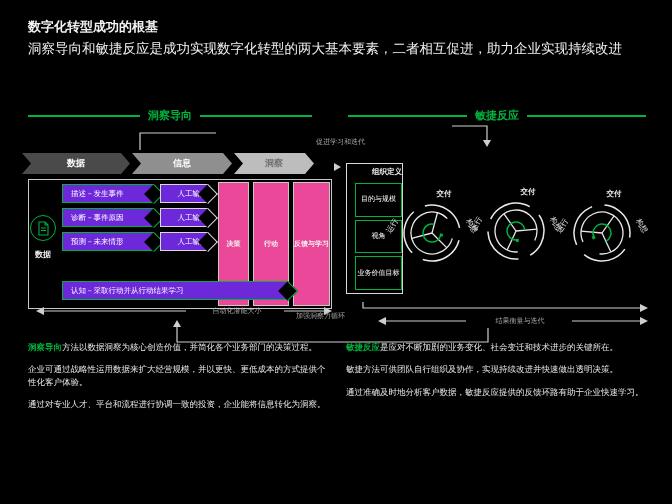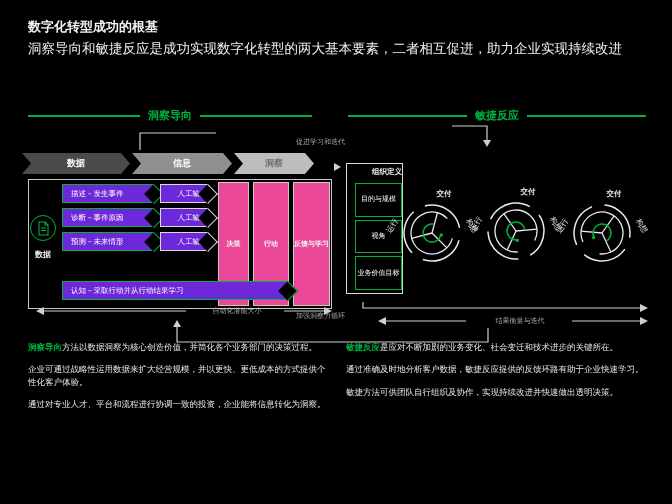--- a/index.html
+++ b/index.html
@@ -107,21 +107,21 @@
 
     <line class="cline" x1="386" y1="321" x2="466" y2="321"></line>
     <polygon class="ah" points="386,317 386,325 378,321"></polygon>
     <line class="cline" x1="572" y1="321" x2="640" y2="321"></line>
     <polygon class="ah" points="640,317 640,325 648,321"></polygon>
 
     <polyline class="cline" points="488,328 488,342 177,342 177,327"></polyline>
     <polygon class="ah" points="173,327 181,327 177,320"></polygon>
   </svg>
 
-  <div class="abs tinylabel" style="left:296px;top:137px;">促进学习和迭代</div>
+  <div class="abs tinylabel" style="left:316px;top:137px;">促进学习和迭代</div>
   <div class="abs tinylabel" style="left:192px;top:306px;width:90px;text-align:center;">自动化潜能大小</div>
   <div class="abs tinylabel" style="left:470px;top:316px;width:100px;text-align:center;">结果衡量与迭代</div>
   <div class="abs tinylabel" style="left:296px;top:311px;">加强洞察力循环</div>
 
   <div class="abs chev c1">数据</div>
   <div class="abs chev c2">信息</div>
   <div class="abs chev c3">洞察</div>
 
   <div class="abs diagram"></div>
 
@@ -203,17 +203,17 @@
     </svg>
   </div>
 
   <div class="abs foot fleft">
     <p><span class="lead">洞察导向</span><span>方法以数据洞察为核心创造价值，并简化各个业务部门的决策过程。</span></p>
     <p><span>企业可通过战略性运用数据来扩大经营规模，并以更快、更低成本的方式提供个性化客户体验。</span></p>
     <p><span>通过对专业人才、平台和流程进行协调一致的投资，企业能将信息转化为洞察。</span></p>
   </div>
   <div class="abs foot fright">
     <p><span class="lead">敏捷反应</span><span>是应对不断加剧的业务变化、社会变迁和技术进步的关键所在。</span></p>
+    <p><span>敏捷方法可供团队自行组织及协作，实现持续改进并快速做出透明决策。</span></p>
     <p><span>通过准确及时地分析客户数据，敏捷反应提供的反馈环路有助于企业快速学习。</span></p>
-    <p><span>敏捷方法可供团队自行组织及协作，实现持续改进并快速做出透明决策。</span></p>
   </div>
 
 </div>
 
 </body></html>

